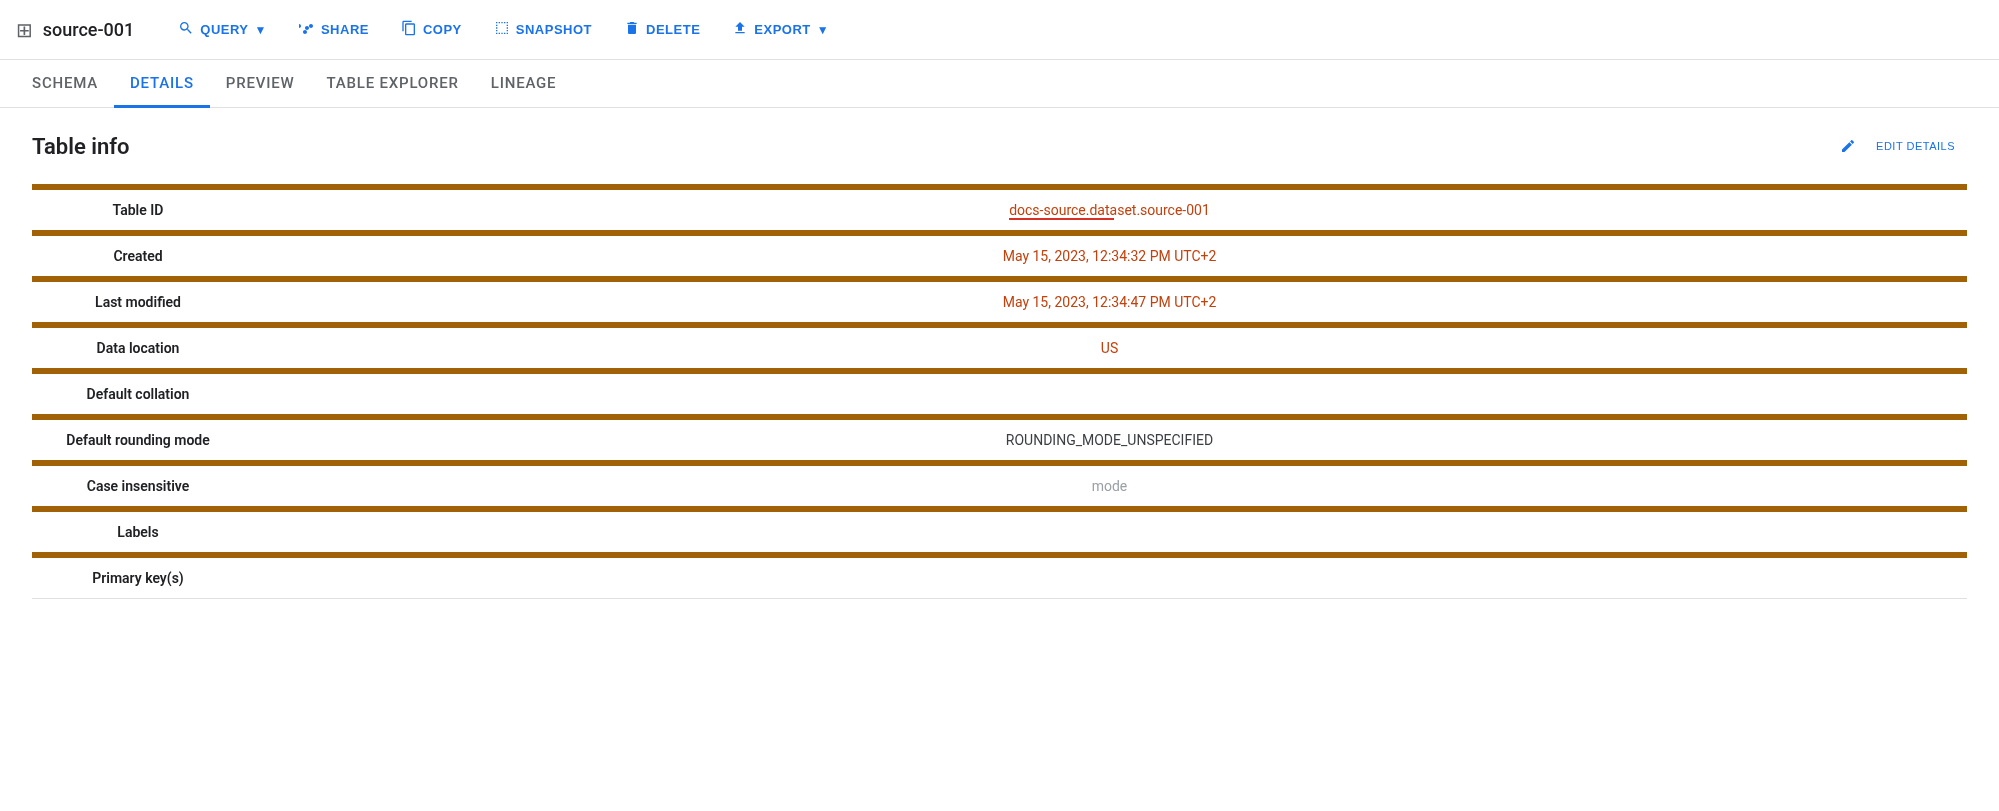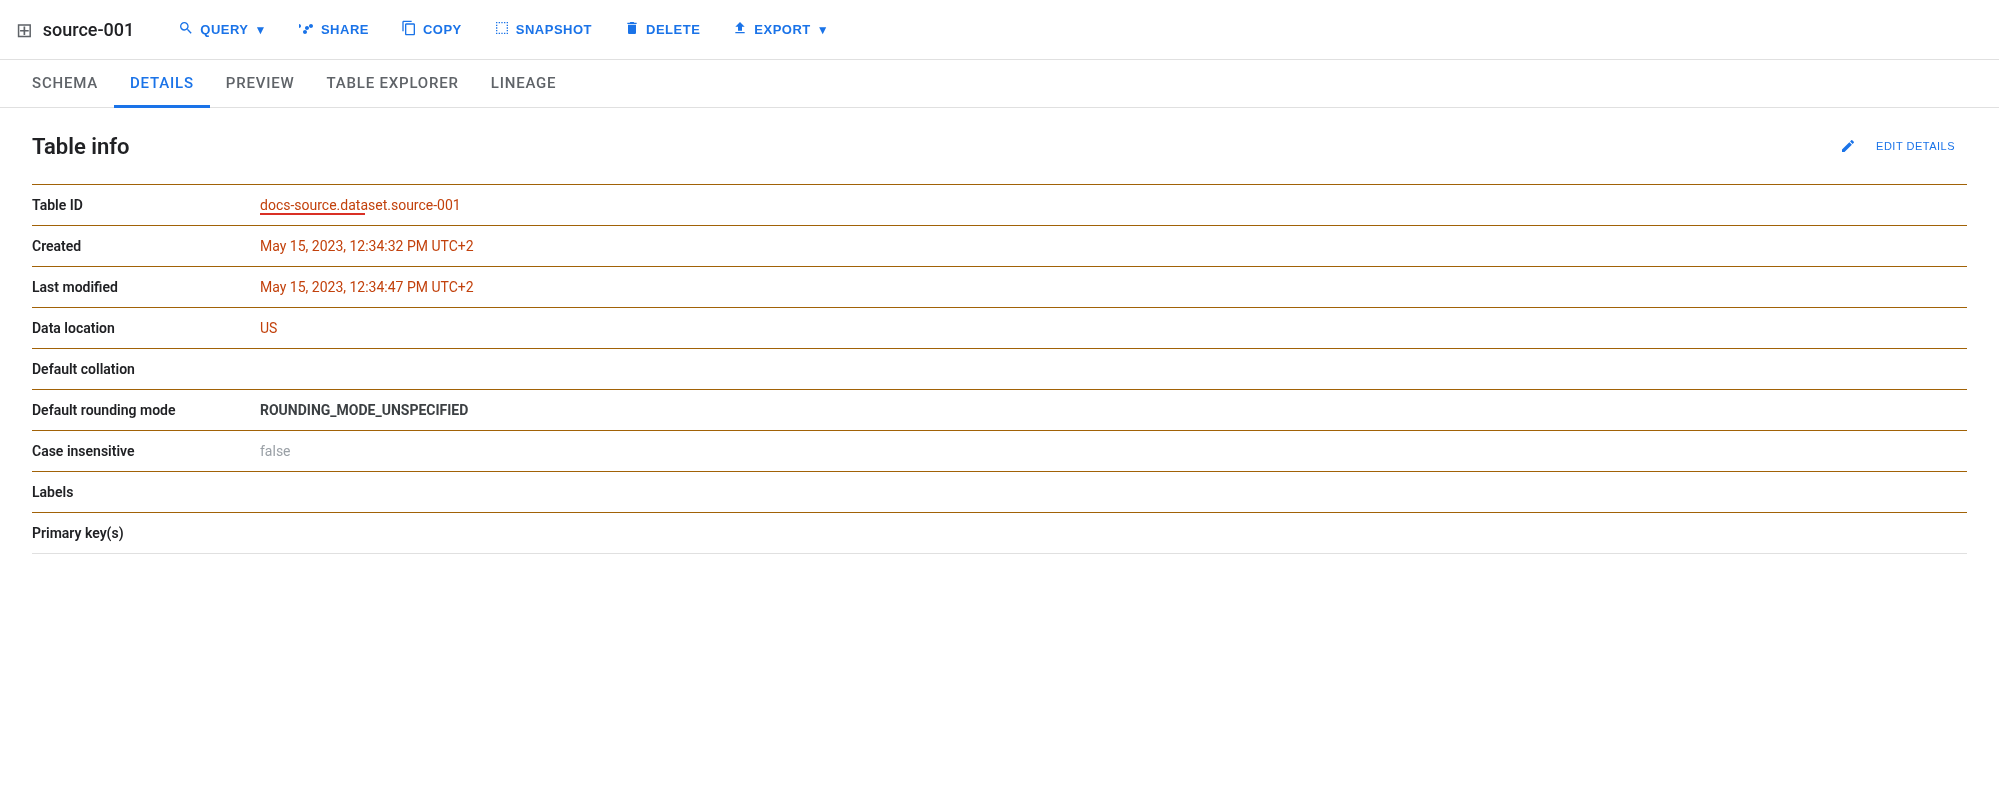--- a/index.html
+++ b/index.html
@@ -114,21 +114,22 @@
       padding: 6px 12px;
       border-radius: 4px;
     }
 
     
     .info-table {
       width: 100%;
       border-collapse: collapse;
     }
     .info-table tr {
-      border-top: 1px solid #a16207;
+      border-top: 6px solid #a16207;
+      text-align: center;
     }
     .info-table tr:last-child {
       border-bottom: 1px solid #e0e0e0;
     }
     .info-table td {
       padding: 12px 8px;
       vertical-align: middle;
     }
     .info-table td:first-child {
       font-weight: 600;
@@ -265,25 +266,25 @@
         <tr>
           <td>Data location</td>
           <td>US</td>
         </tr>
         <tr>
           <td>Default collation</td>
           <td></td>
         </tr>
         <tr>
           <td>Default rounding mode</td>
-          <td style="text-transform: uppercase; color: rgb(60, 64, 67); font-weight: bold;">ROUNDING_MODE_UNSPECIFIED</td>
+          <td style="text-transform: uppercase; color: rgb(60, 64, 67);">ROUNDING_MODE_UNSPECIFIED</td>
         </tr>
         <tr>
           <td>Case insensitive</td>
-          <td style="color: rgb(154, 160, 166);">false</td>
+          <td style="color: rgb(154, 160, 166);">mode</td>
         </tr>
         <tr>
           <td>Labels</td>
           <td></td>
         </tr>
         <tr>
           <td>Primary key(s)</td>
           <td></td>
         </tr>
       </tbody>

